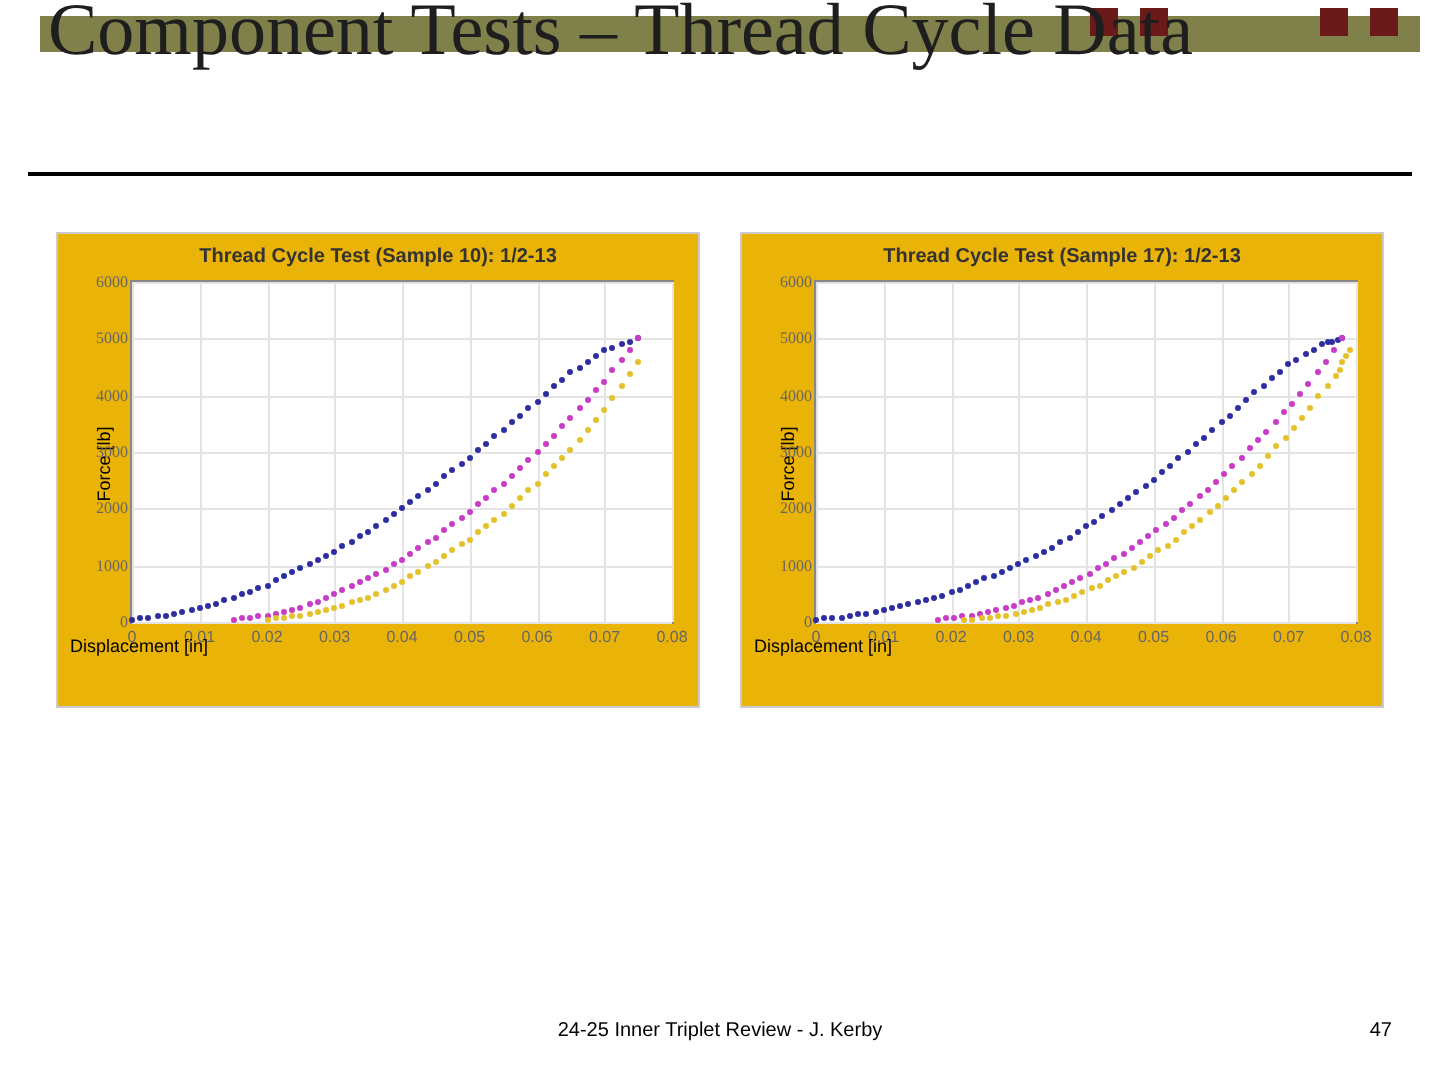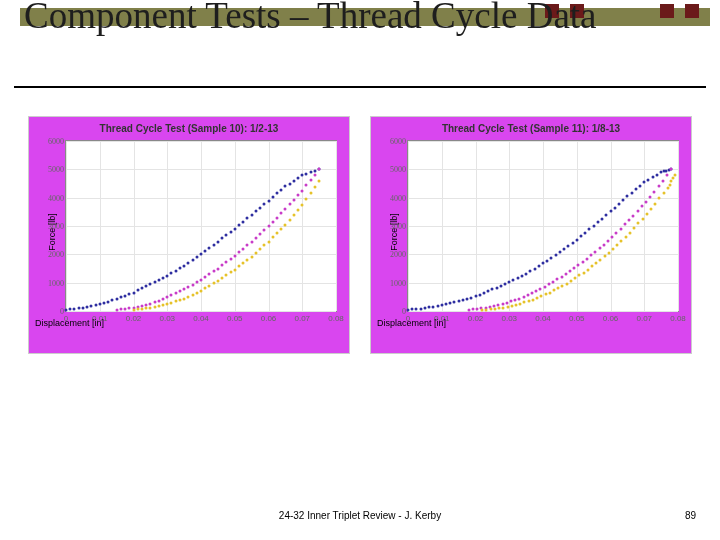--- a/index.html
+++ b/index.html
@@ -12,21 +12,21 @@
   .topbar .sq.s2 { left: 570px; }
   .topbar .sq.s3 { left: 660px; }
   .topbar .sq.s4 { left: 685px; }
   .title { position: absolute; top: -4px; left: 24px; right: 20px; font-size: 37px; color: #1e1e1e; line-height: 1.08; font-weight: 400; }
   .rule { position: absolute; top: 86px; left: 14px; right: 14px; height: 2px; background: #000; }
   .caption { position: absolute; top: 420px; left: 99px; font-size: 17px; color: #000; }
   .footer { position: absolute; bottom: 10px; left: 0; right: 0; height: 20px; font-family: Arial, sans-serif; font-size: 10px; color: #000; }
   .footer .center { position: absolute; left: 0; right: 0; text-align: center; }
   .footer .right { position: absolute; right: 24px; }
   .charts { position: absolute; top: 116px; left: 28px; right: 28px; display: flex; gap: 20px; }
-  .chart { flex: 1 1 0; border: 1px solid #ccc; background: #d946ef; padding: 6px 6px 10px 6px; height: 238px; position: relative; }
+  .chart { flex: 1 1 0; border: 1px solid #ccc; background: #eab308; padding: 6px 6px 10px 6px; height: 238px; position: relative; }
   .chart .ctitle { text-align: center; font-family: Arial, sans-serif; font-size: 10px; font-weight: bold; color: #333; margin-bottom: 4px; }
   .chart .plot-wrap { position: relative; height: 188px; }
   .chart .ylabel { position: absolute; left: -2px; top: 50%; transform: translateY(-50%) rotate(-90deg); transform-origin: center; font-family: Arial, sans-serif; font-size: 9px; white-space: nowrap; }
   .chart .plot { position: absolute; left: 30px; right: 6px; top: 2px; bottom: 14px; border: 1px solid #888; background: #fff; }
   .chart .xlabel { position: absolute; left: 0; right: 0; bottom: -2px; text-align: left; font-family: Arial, sans-serif; font-size: 9px; }
   .chart .xtick { position: absolute; bottom: -12px; font-family: Arial, sans-serif; font-size: 8px; color: #666; transform: translateX(-50%); }
   .chart .ytick { position: absolute; left: -24px; font-family: Liberation Serif, serif; font-size: 8px; color: #666; transform: translateY(50%); text-align: right; width: 22px; }
   .datapoint { position: absolute; width: 3px; height: 3px; border-radius: 50%; transform: translate(-50%, 50%); }
 </style>
 </head>
@@ -234,21 +234,21 @@
             <div class="datapoint" style="left: 236.25px; bottom: 106.25px; background: rgb(230, 194, 42);"></div>
             <div class="datapoint" style="left: 240.469px; bottom: 112.271px; background: rgb(230, 194, 42);"></div>
             <div class="datapoint" style="left: 244.688px; bottom: 118.292px; background: rgb(230, 194, 42);"></div>
             <div class="datapoint" style="left: 248.906px; bottom: 124.312px; background: rgb(230, 194, 42);"></div>
             <div class="datapoint" style="left: 253.125px; bottom: 130.333px; background: rgb(230, 194, 42);"></div>
           </div>
         <div class="xlabel">Displacement [in]</div>
       </div>
     </div>
     <div class="chart">
-      <div class="ctitle">Thread Cycle Test (Sample 11): 1/8-13</div>
+      <div class="ctitle">Thread Cycle Test (Sample 17): 1/2-13</div>
       <div class="plot-wrap">
         <div class="ylabel">Force [lb]</div>
         <div class="plot" id="plot1">
             <div style="position: absolute; top: 0px; bottom: 0px; width: 1px; background: rgb(228, 228, 228); left: 0px;"></div>
             <div class="xtick" style="left: 0px;">0</div>
             <div style="position: absolute; top: 0px; bottom: 0px; width: 1px; background: rgb(228, 228, 228); left: 33.75px;"></div>
             <div class="xtick" style="left: 33.75px;">0.01</div>
             <div style="position: absolute; top: 0px; bottom: 0px; width: 1px; background: rgb(228, 228, 228); left: 67.5px;"></div>
             <div class="xtick" style="left: 67.5px;">0.02</div>
             <div style="position: absolute; top: 0px; bottom: 0px; width: 1px; background: rgb(228, 228, 228); left: 101.25px;"></div>
@@ -441,16 +441,16 @@
             <div class="datapoint" style="left: 264.938px; bottom: 132.812px; background: rgb(230, 194, 42);"></div>
             <div class="datapoint" style="left: 266.625px; bottom: 136px; background: rgb(230, 194, 42);"></div>
           </div>
         <div class="xlabel">Displacement [in]</div>
       </div>
     </div>
   </div>
 
 
   <div class="footer">
-    <div class="center">24-32 Inner Triplet Review - J. Kerby</div>
-    <div class="right">89</div>
+    <div class="center">24-25 Inner Triplet Review - J. Kerby</div>
+    <div class="right">47</div>
   </div>
 </div>
 
 </body></html>

